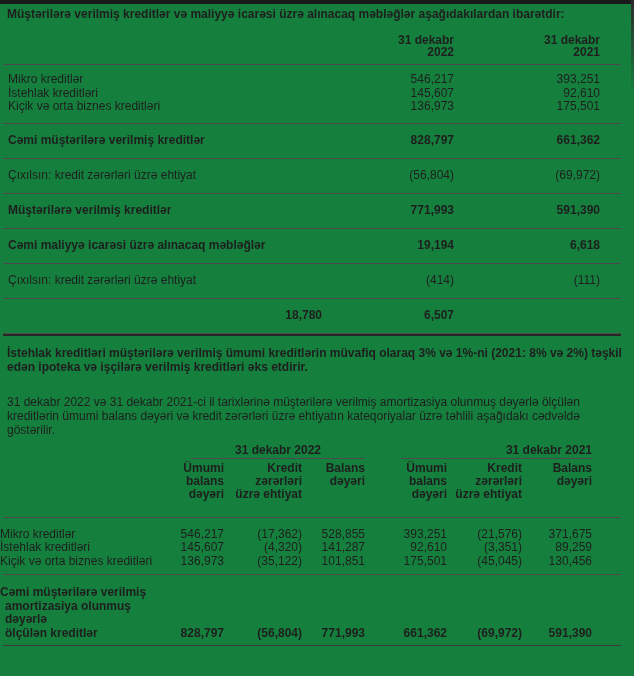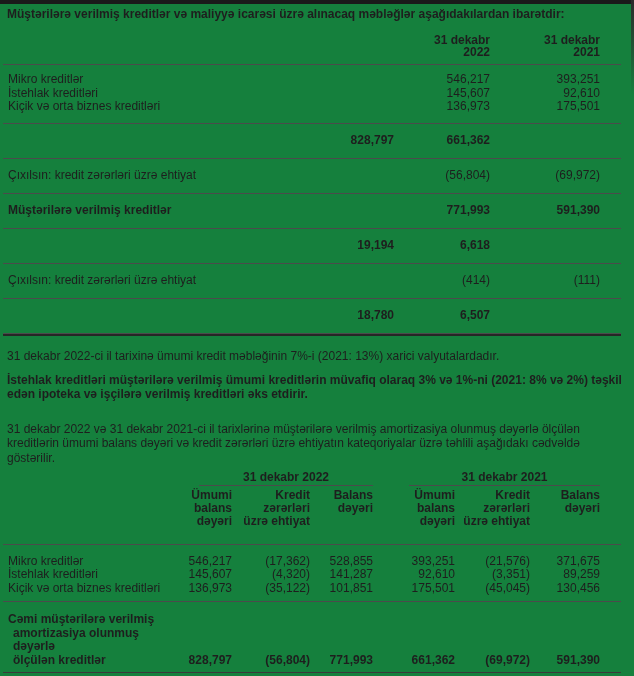--- a/index.html
+++ b/index.html
@@ -17,21 +17,21 @@
   .edge {
     position:absolute; top:0; right:0; width:3px; height:95px;
     background:linear-gradient(180deg,#2b2b2b 0%, rgba(43,43,43,0) 100%);
   }
   .title { font-weight:700; padding:3px 10px 0 7px; }
 
   
   .t1-row {
     display:grid;
     grid-template-columns:1fr 96px 110px;
-    padding-left:8px; padding-right:34px;
+    padding-left:8px; padding-right:34px;gap:36px;
   }
   .cell.num { text-align:right; }
   .bold { font-weight:700; }
   .blk { display:block; }
   .t1-head { margin-top:13px; padding-bottom:6px; line-height:12px; }
   .block3 { padding:8px 0 9px; }
   .block3 .t1-row { line-height:13.5px; }
   .ruled { padding-top:10px; padding-bottom:11px; line-height:13px; }
   .grand .label { white-space:nowrap; letter-spacing:-0.15px; }
 
@@ -42,29 +42,29 @@
   
   .para { margin:0; padding:0 12px 0 7px; line-height:14.2px; }
   .p1 { margin-top:13px; }
   .p2 { margin-top:10px;font-weight:bold; }
   .p3 { margin-top:21px; }
 
   
   .t2-grid, .t2-row2 {
     display:grid;
     grid-template-columns:165px 59px 78px 63px 82px 75px 70px;
-    padding-left:8px; padding-right:30px;
+    padding-right:30px;
   }
   .ghead { margin-top:6px; line-height:12px; }
   .gcell {
     font-weight:700; text-align:center;
     border-bottom:1px solid #4b4b4b; padding-bottom:2px;
   }
   .g22 { grid-column:2/5; margin-left:26px; }
-  .g21 { grid-column:5/8; margin-left:36px; }
+  .g21 { grid-column:5/8; margin-left:36px;text-align:right; }
   .shead { margin-top:3px; margin-bottom:16px; }
   .shead .cell { text-align:right; font-weight:700; line-height:13px; }
   .t2-body { padding:10px 0 6px; }
   .t2-body .t2-row2 { line-height:13.5px; }
   .t2-row2 .label { white-space:nowrap; }
   .total { padding-top:11px; padding-bottom:5px; font-weight:700; line-height:13.5px; }
   .total .cell.num { align-self:end; }
   .total .l2, .total .l3 { padding-left:5px; }
 </style>
 </head>
@@ -103,40 +103,42 @@
       </div>
       <div class="t1-row">
         <div class="cell label">Kiçik və orta biznes kreditləri</div>
         <div class="cell num">136,973</div>
         <div class="cell num">175,501</div>
       </div>
     </div>
     <div class="rule"></div>
 
     <div class="t1-row ruled bold">
+      <div class="cell label">Cəmi müştərilərə verilmiş kreditlər</div>
       <div class="cell num">828,797</div>
       <div class="cell num">661,362</div>
     </div>
     <div class="rule"></div>
 
     <div class="t1-row ruled">
       <div class="cell label">Çıxılsın: kredit zərərləri üzrə ehtiyat</div>
       <div class="cell num">(56,804)</div>
       <div class="cell num">(69,972)</div>
     </div>
     <div class="rule"></div>
 
     <div class="t1-row ruled bold">
       <div class="cell label">Müştərilərə verilmiş kreditlər</div>
       <div class="cell num">771,993</div>
       <div class="cell num">591,390</div>
     </div>
     <div class="rule"></div>
 
     <div class="t1-row ruled bold">
+      <div class="cell label">Cəmi maliyyə icarəsi üzrə alınacaq məbləğlər</div>
       <div class="cell num">19,194</div>
       <div class="cell num">6,618</div>
     </div>
     <div class="rule"></div>
 
     <div class="t1-row ruled">
       <div class="cell label">Çıxılsın: kredit zərərləri üzrə ehtiyat</div>
       <div class="cell num">(414)</div>
       <div class="cell num">(111)</div>
     </div>
@@ -144,21 +146,20 @@
 
     <div class="t1-row ruled bold">
       <div class="cell num">18,780</div>
       <div class="cell num">6,507</div>
     </div>
     <div class="rule"></div>
 
     <div class="rule thick"></div>
   </div>
 
-  <p class="para p1">31 dekabr 2022-ci il tarixinə ümumi kredit məbləğinin 7%-i (2021: 13%) xarici valyutalardadır.</p>
   <p class="para p2">İstehlak kreditləri müştərilərə verilmiş ümumi kreditlərin müvafiq olaraq 3% və 1%-ni (2021: 8% və 2%) təşkil edən ipoteka və işçilərə verilmiş kreditləri əks etdirir.</p>
   <p class="para p3">31 dekabr 2022 və 31 dekabr 2021-ci il tarixlərinə müştərilərə verilmiş amortizasiya olunmuş dəyərlə ölçülən kreditlərin ümumi balans dəyəri və kredit zərərləri üzrə ehtiyatın kateqoriyalar üzrə təhlili aşağıdakı cədvəldə göstərilir.</p>
 
   <div>
     <div class="t2-grid ghead">
       <div></div>
       <div class="gcell g22">31 dekabr 2022</div>
       <div class="gcell g21">31 dekabr 2021</div>
     </div>
 

